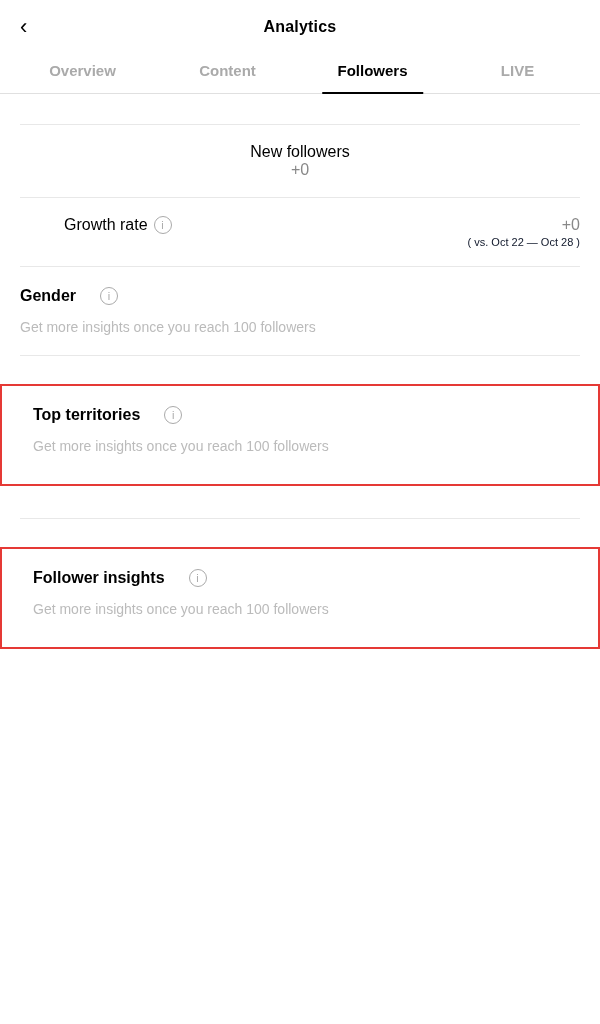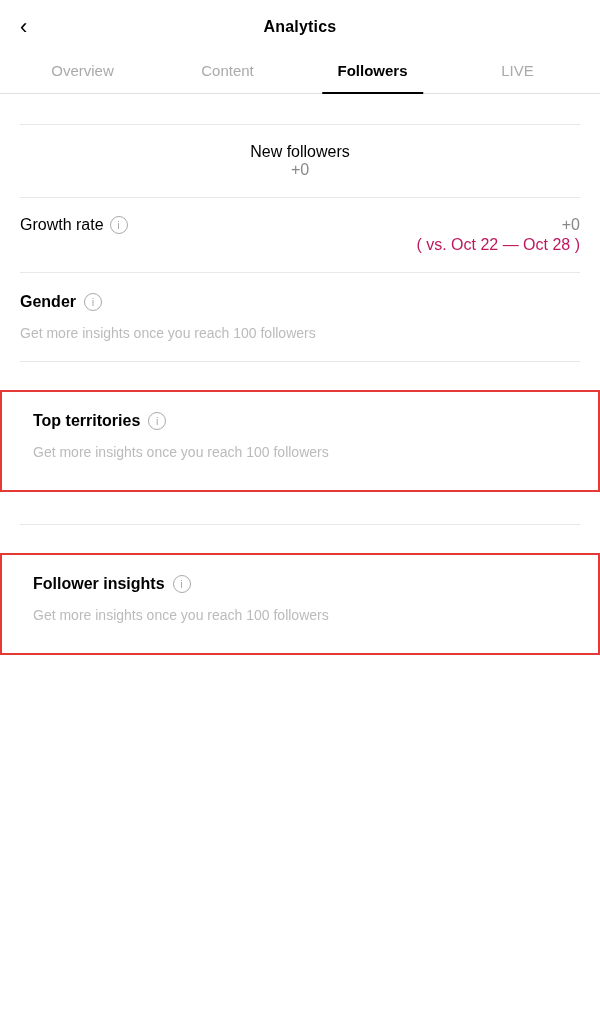--- a/index.html
+++ b/index.html
@@ -49,20 +49,21 @@
     }
 
     .tab {
       flex: 1;
       text-align: center;
       padding: 14px 8px;
       font-size: 15px;
       color: #aaaaaa;
       cursor: pointer;
       position: relative;
+      font-weight: bold;
     }
 
     .tab.active {
       color: #000000;
       font-weight: 700;
     }
 
     .tab.active::after {
       content: '';
       position: absolute;
@@ -105,35 +106,36 @@
       justify-content: space-between;
       padding: 18px 20px;
     }
 
     .growth-label {
       display: flex;
       align-items: center;
       gap: 6px;
       font-size: 16px;
       color: #000;
+      margin-left: 44px;
     }
 
     .growth-value-block {
       text-align: right;
     }
 
     .growth-value {
       font-size: 16px;
       color: #888888;
       display: block;
     }
 
     .growth-compare {
-      font-size: 16px;
-      color: #be185d;
+      font-size: 11px;
+      color: #0f172a;
       display: block;
       margin-top: 2px;
     }
 
     
     .info-icon {
       display: inline-flex;
       align-items: center;
       justify-content: center;
       width: 18px;
@@ -149,21 +151,21 @@
     }
 
     
     .gender-section {
       padding: 20px 20px 10px;
     }
 
     .section-title {
       display: flex;
       align-items: center;
-      gap: 8px;
+      gap: 24px;
       font-size: 16px;
       font-weight: 700;
       margin-bottom: 14px;
     }
 
     .insight-text {
       font-size: 14px;
       color: #bbbbbb;
       padding-bottom: 10px;
     }

